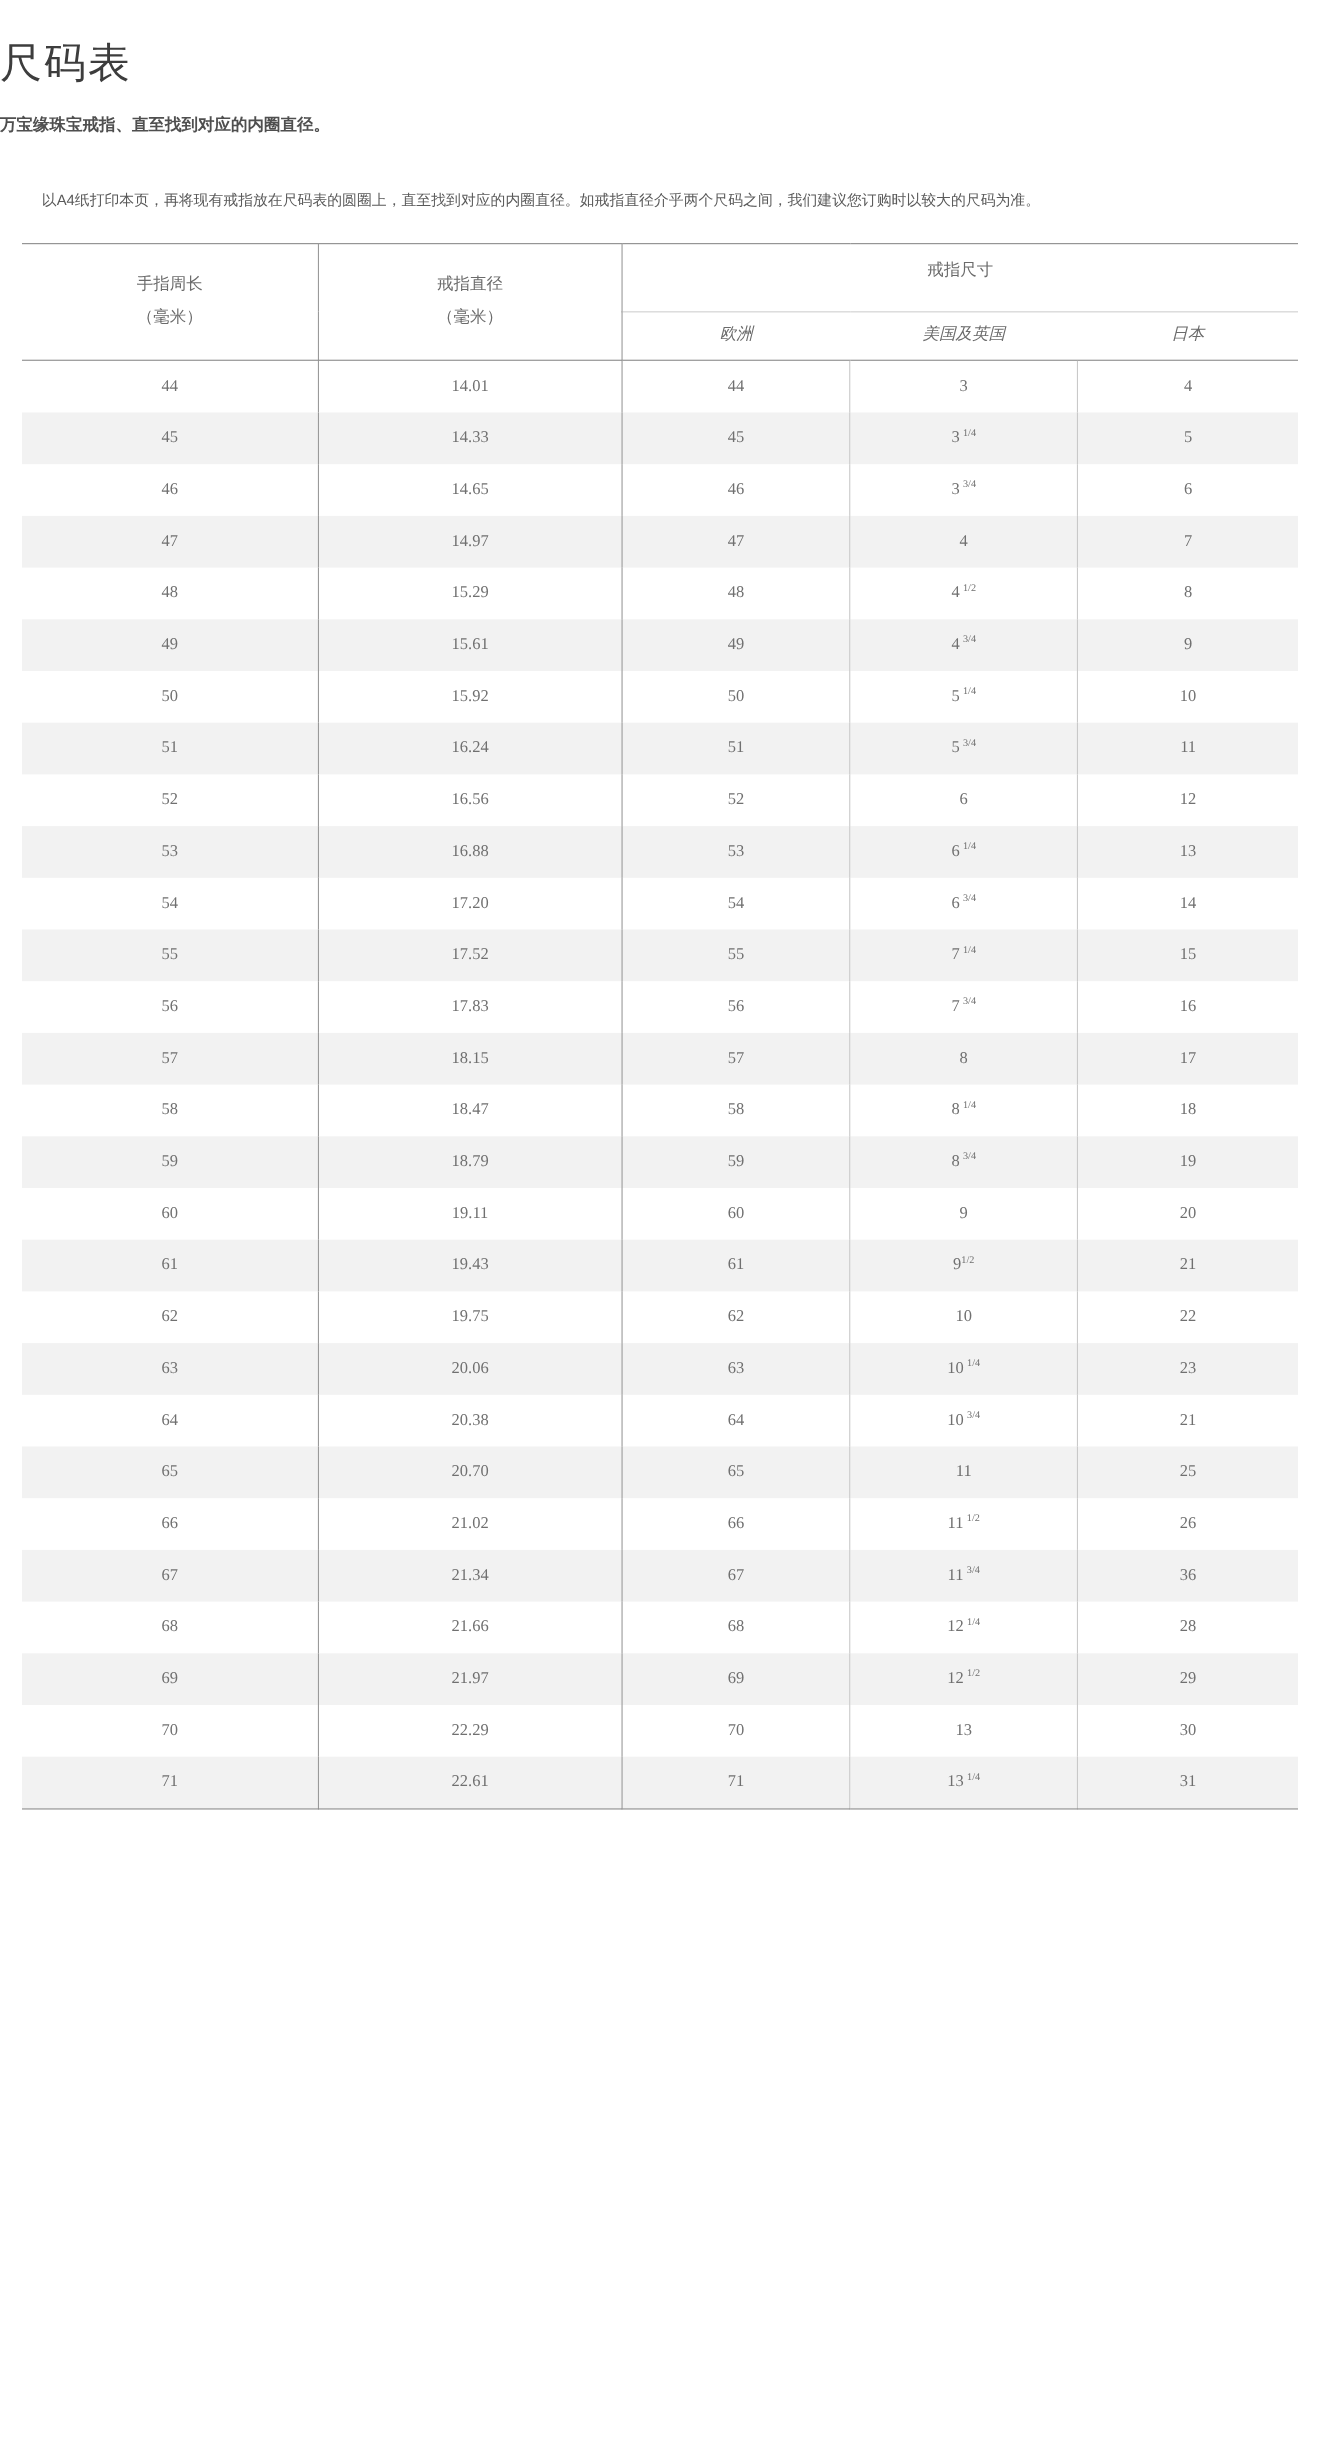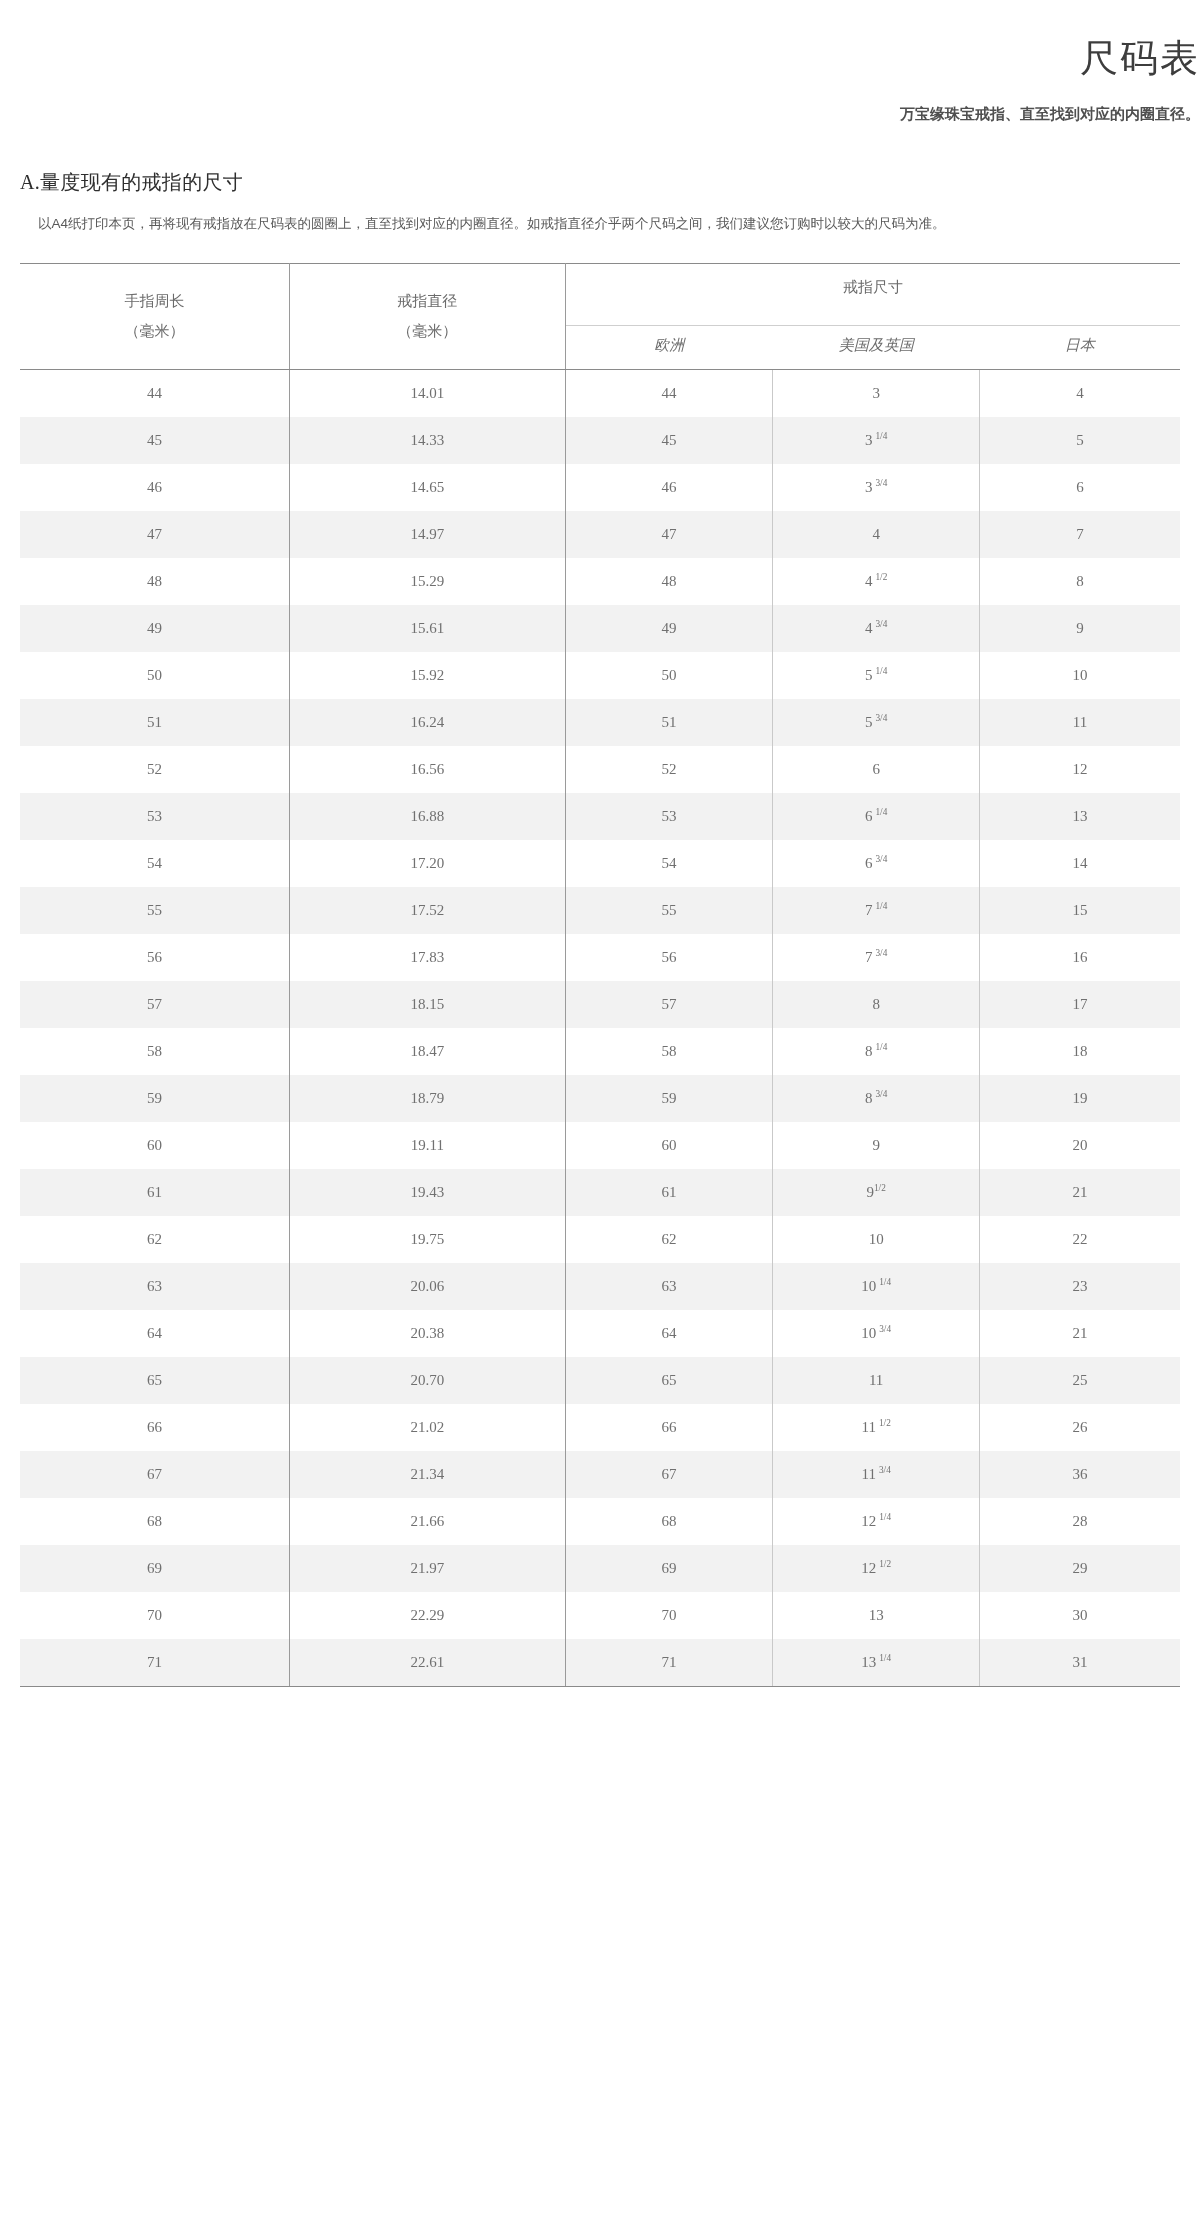--- a/index.html
+++ b/index.html
@@ -15,21 +15,21 @@
     -webkit-font-smoothing: antialiased;
   }
   .page {
     width: 1200px;
     box-sizing: border-box;
     padding: 0;
   }
 
   
   .title-block {
-    text-align: right;
+    text-align: left;
     padding-top: 34px;
   }
   .page-title {
     font-size: 38px;
     font-weight: 400;
     color: #3d3d3d;
     letter-spacing: 2px;
     margin: 0;
     line-height: 1.3;
   }
@@ -149,21 +149,20 @@
 <body>
 
 <div class="page">
 
   <div class="title-block">
     <h1 class="page-title">尺码表</h1>
     <p class="page-subtitle">万宝缘珠宝戒指、直至找到对应的内圈直径。</p>
   </div>
 
   <div class="section">
-    <h2 class="section-heading">A.量度现有的戒指的尺寸</h2>
     <p class="section-body">以A4纸打印本页，再将现有戒指放在尺码表的圆圈上，直至找到对应的内圈直径。如戒指直径介乎两个尺码之间，我们建议您订购时以较大的尺码为准。</p>
   </div>
 
   <div class="table-wrap">
     <table class="size-table">
       <colgroup>
         <col class="c0">
           <col class="c1">
           <col class="c2">
           <col class="c3">

